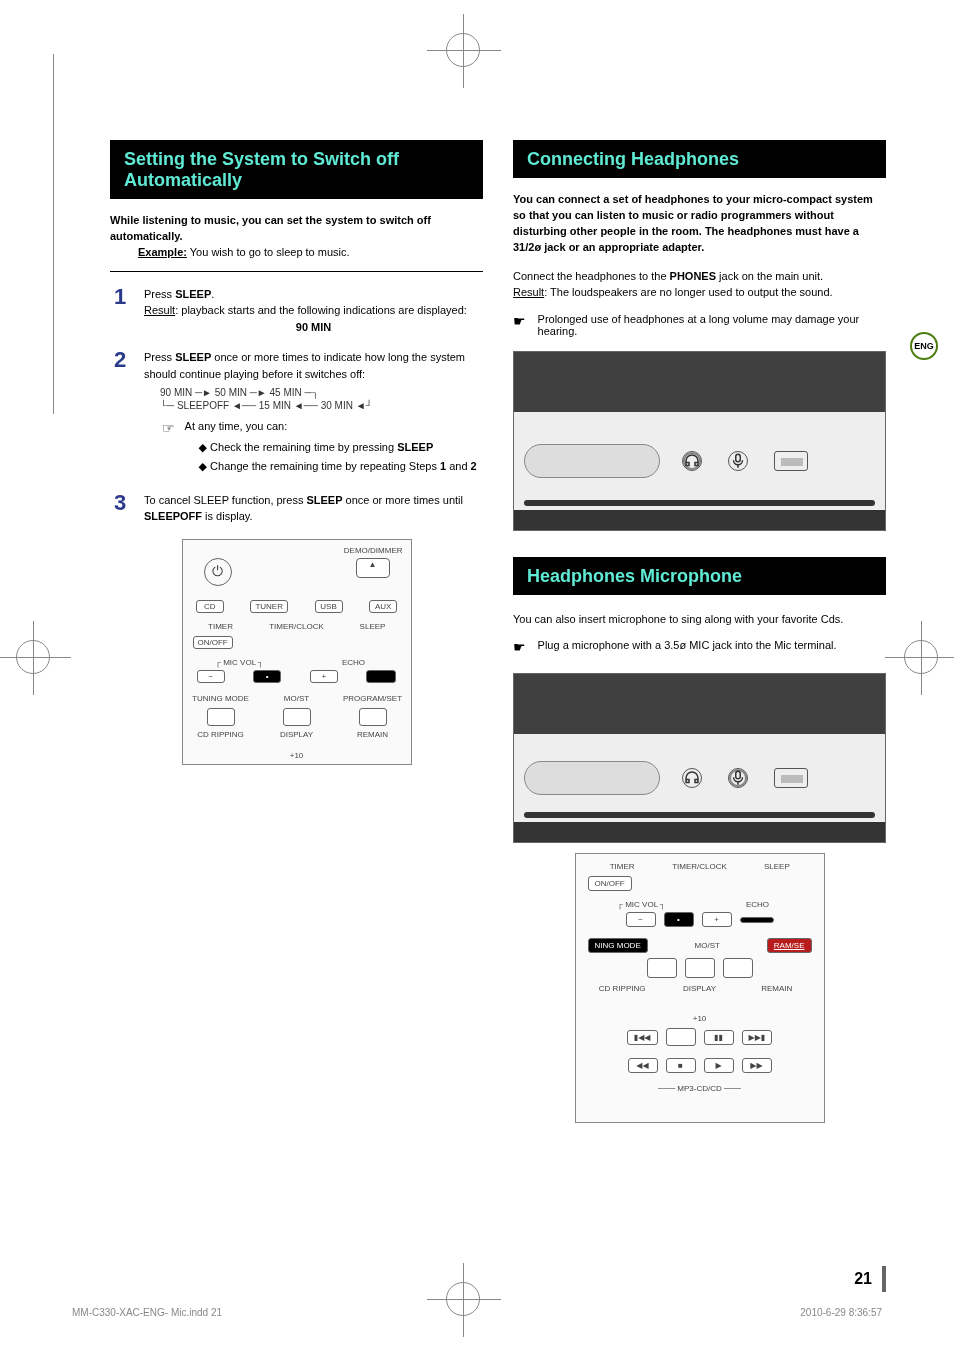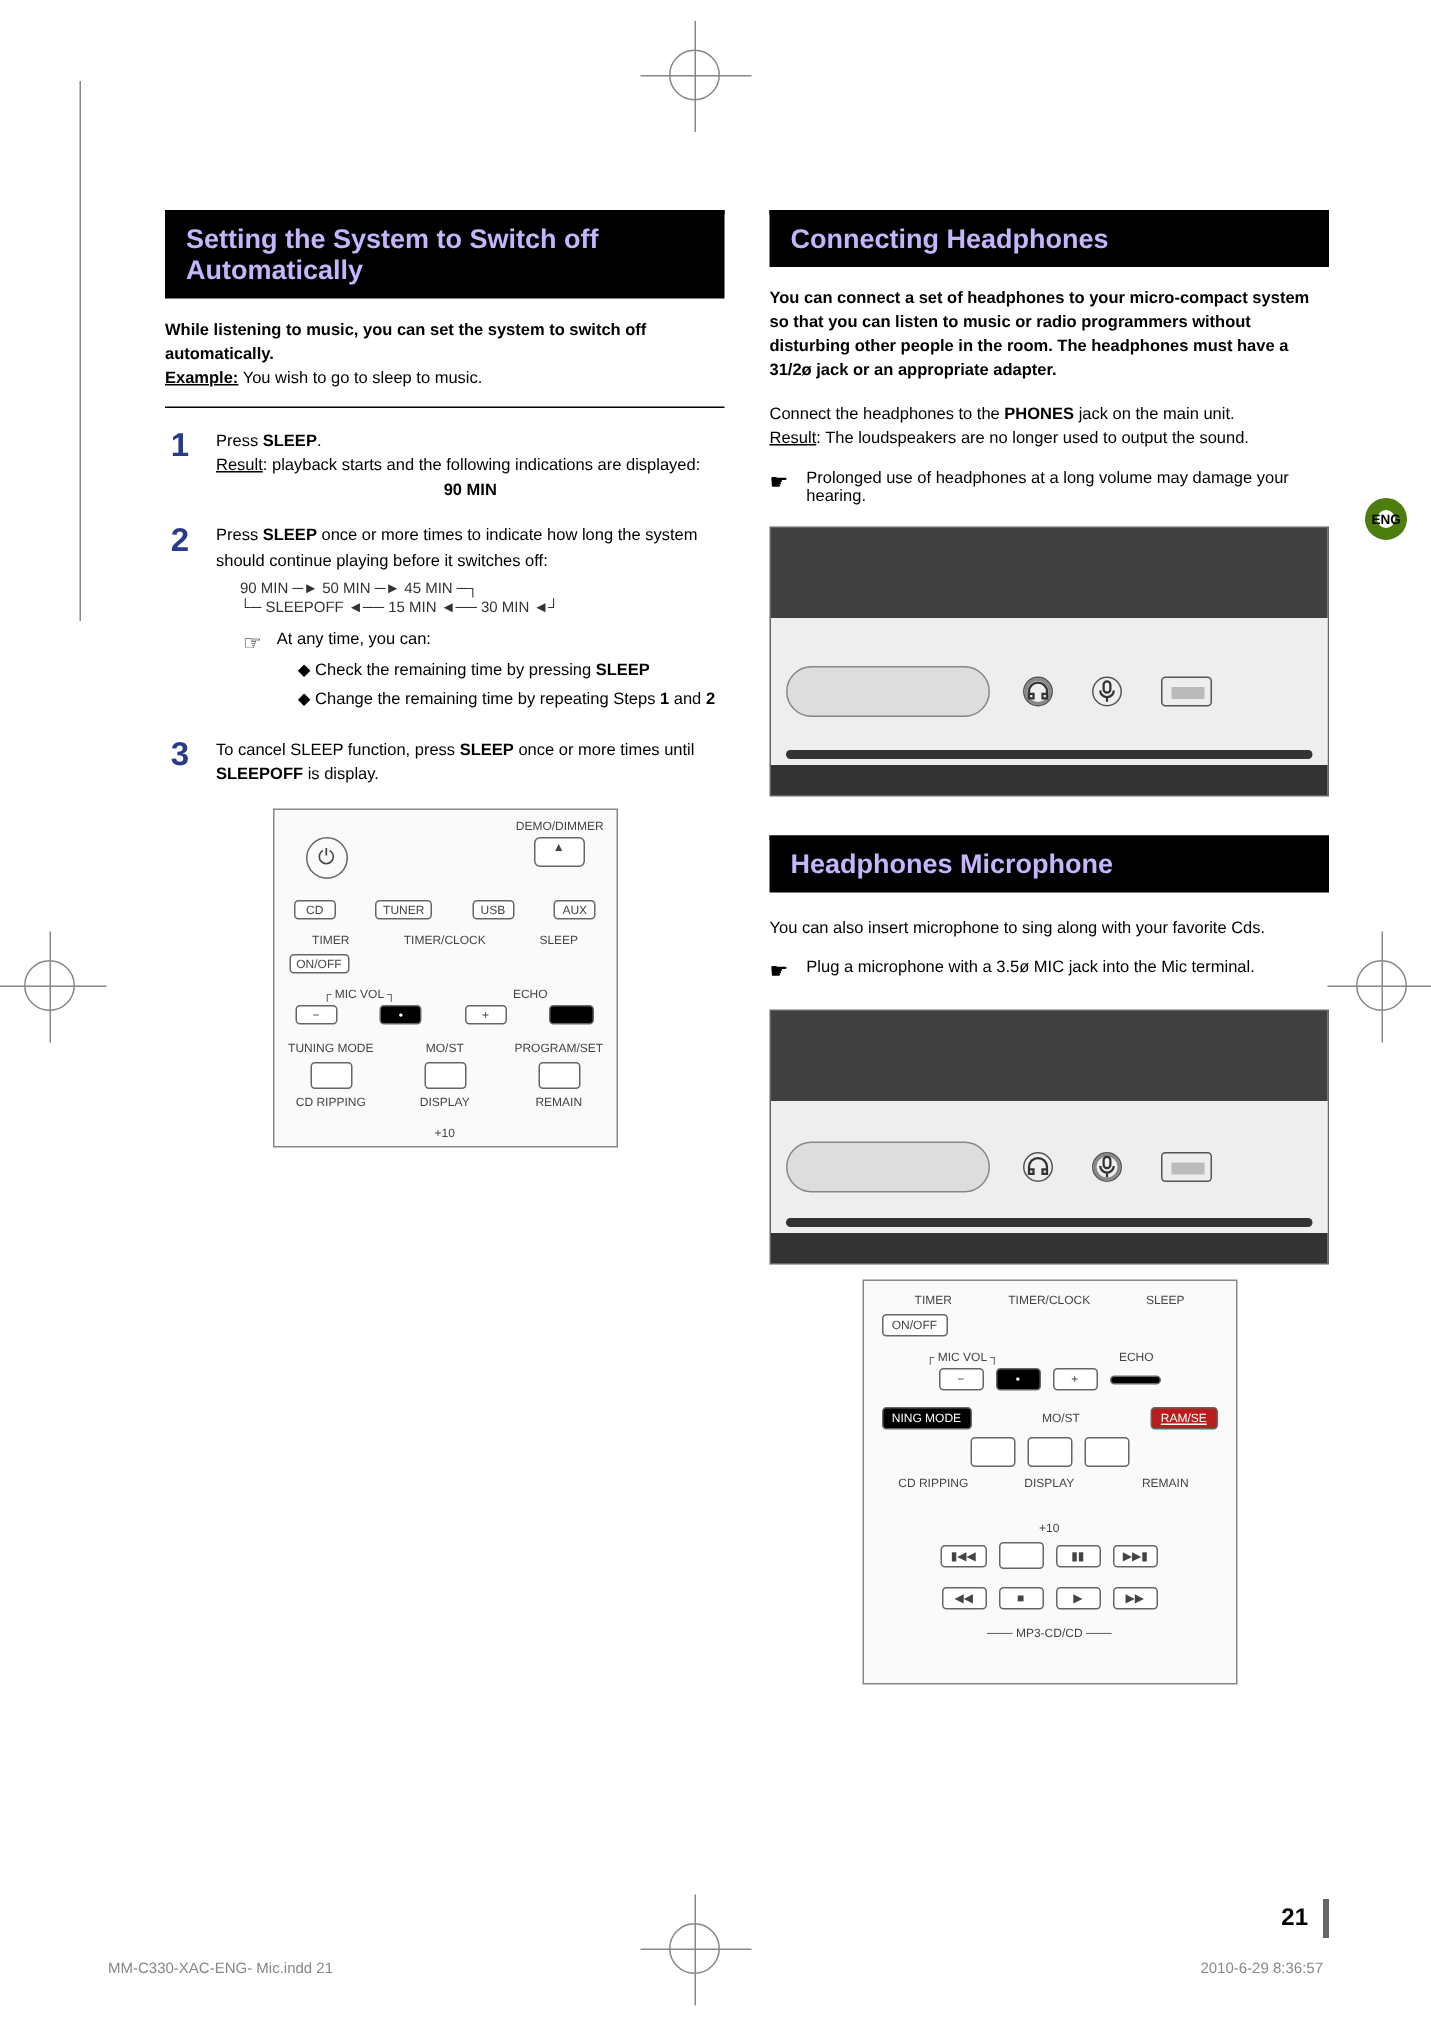--- a/index.html
+++ b/index.html
@@ -55,33 +55,33 @@
   .page {
     position: absolute;
     left: 110px; right: 68px; top: 140px; bottom: 98px;
     display: flex;
     gap: 30px;
   }
   .col { width: 50%; }
 
   .badge-header {
     background: #000;
-    color: #c4b5fd;
+    color: #5eead4;
     padding: 6px 10px 8px 14px;
     border-top: 3px solid #000;
   }
   .badge-header h2 {
     margin: 0;
     font-size: 18px;
     font-weight: bold;
   }
 
   .intro { font-size: 11px; margin: 14px 0 6px; line-height: 1.45; }
   .intro b { font-weight: bold; }
-  .intro .ul { text-decoration: underline; }
+  .intro .ul { text-decoration: underline; margin-left: 28px; }
 
   .rule { border-top: 1px solid #000; margin: 10px 0 14px; }
 
   .step-row { display: flex; gap: 14px; margin-bottom: 14px; font-size: 11px; line-height: 1.5; }
   .step-num { color: #2a3a8a; font: bold 22px/1 Arial; width: 20px; text-align: center; }
   .step-body { flex: 1; }
   .u { text-decoration: underline; }
   .center-block { text-align: center; font-weight: bold; margin-top: 0; }
 
   .sleep-cycle { font-size: 10px; color:#333; margin: 4px 0 6px 16px; line-height:1.3; }
@@ -140,21 +140,21 @@
   .usb-port::before{content:"";position:absolute;left:6px;top:6px;width:22px;height:8px;background:#bbb;}
   .device-figure .track {
     position:absolute; bottom:24px; left:10px; right:10px; height:6px; background:#333; border-radius:3px;
   }
   .device-figure .bot {
     position:absolute; bottom:0; left:0; right:0; height:20px; background:#333;
   }
 
   .eng-badge {
     position:absolute; right:-52px; top:192px;
-    width:28px; height:28px; border:8px solid #4d7c0f; border-radius:50%;
+    width:28px; height:28px; border:2px solid #4d7c0f; border-radius:50%;
     display:flex; align-items:center; justify-content:center; font:bold 9px Arial; background:#fff;
   }
 
   .mic-steps { font-size:11px; margin:0 0 10px 26px; }
   .mic-steps li { margin-bottom:4px; list-style: none; position:relative; }
   .mic-steps li::before { content:"•"; position:absolute; left:-12px; }
 
   .page-num {
     position:absolute; right:0; bottom:-40px;
     font: bold 16px Arial;

